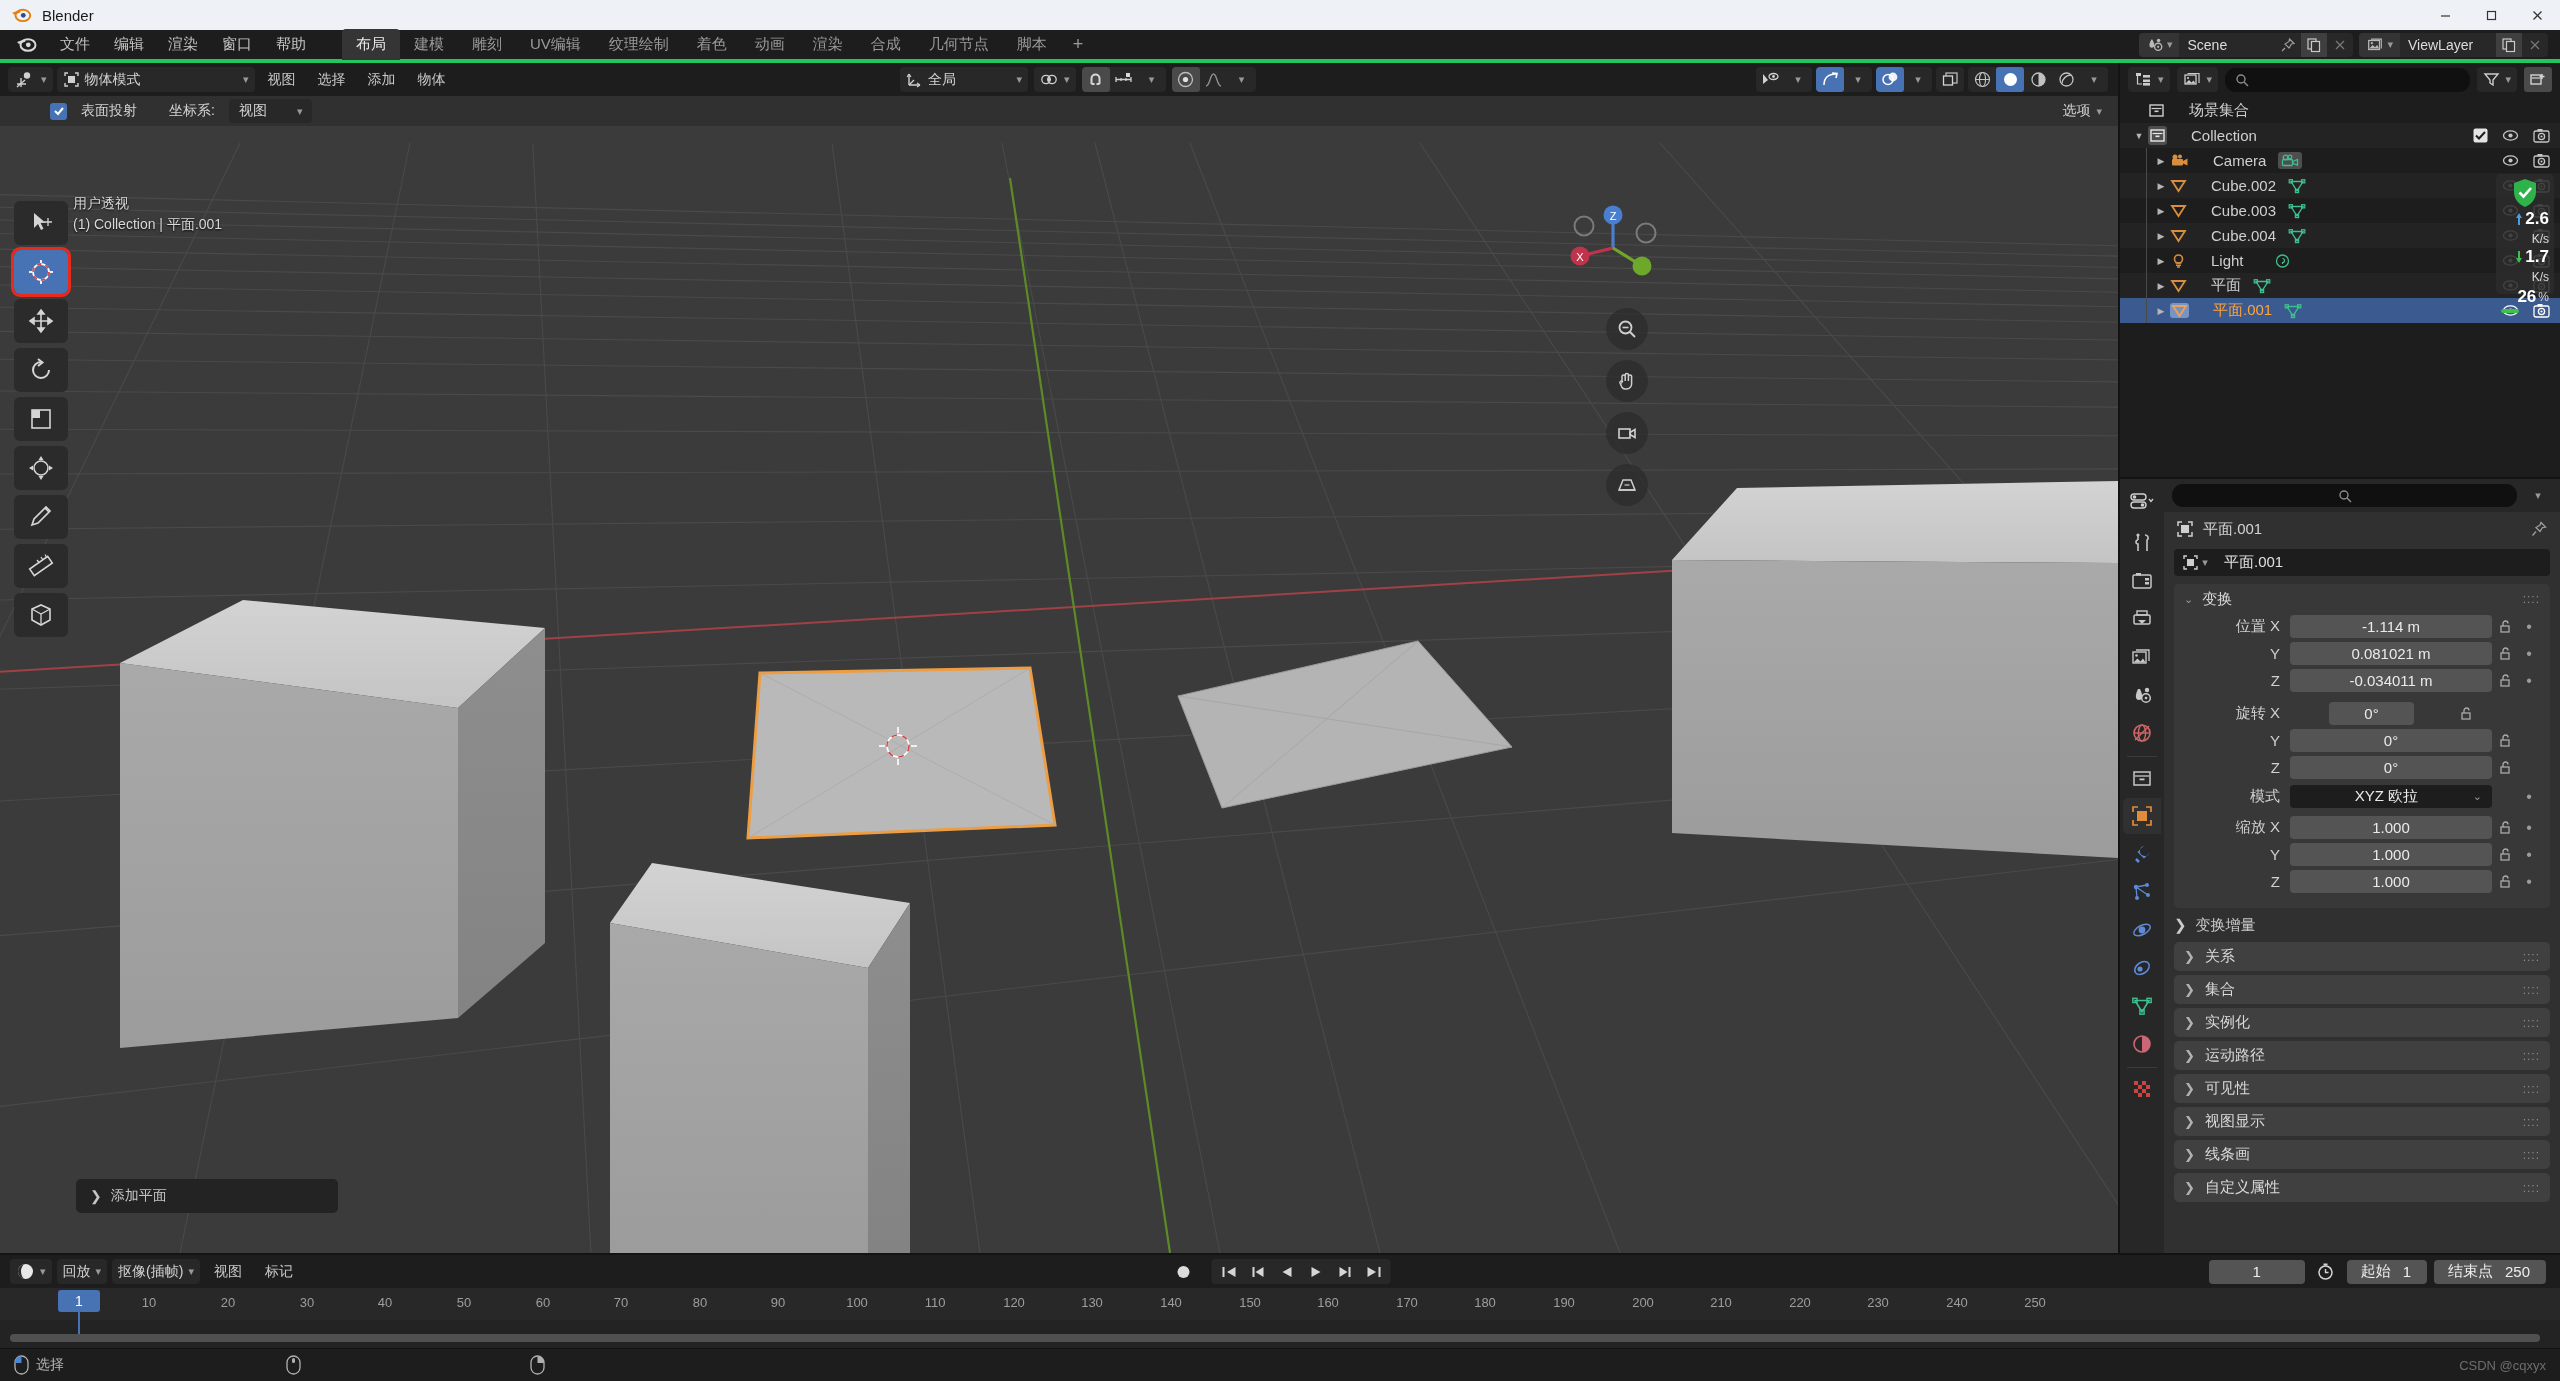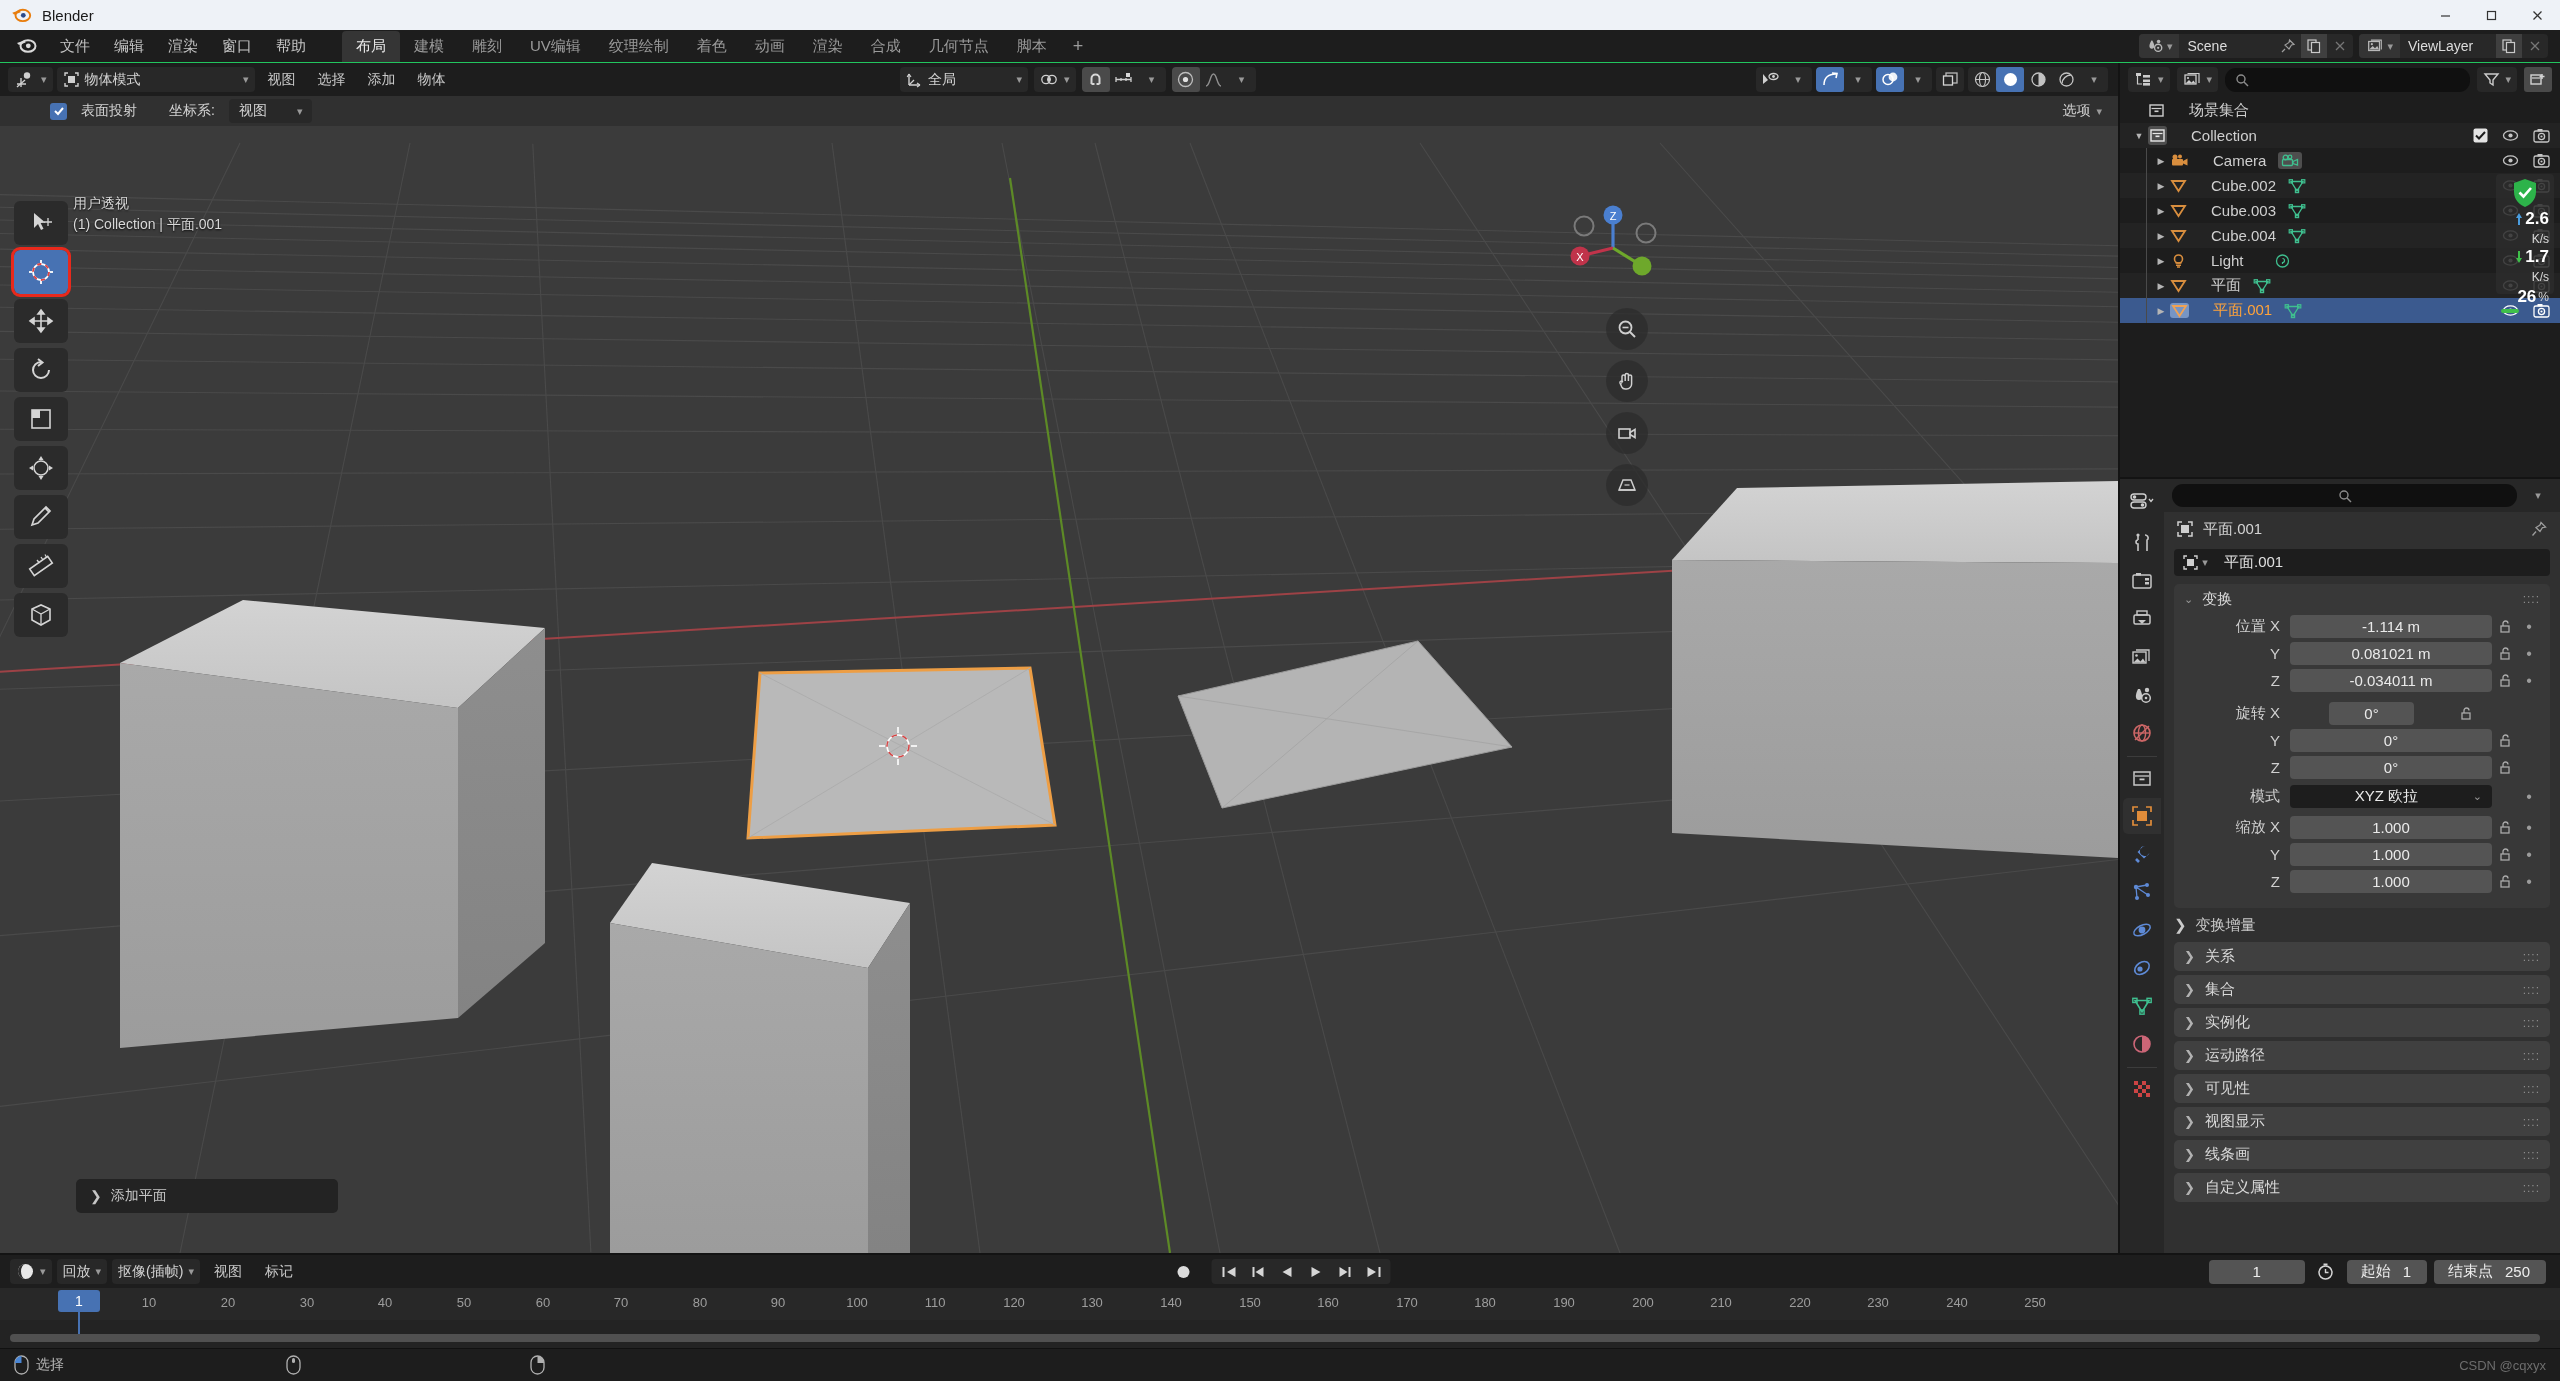--- a/index.html
+++ b/index.html
@@ -11,21 +11,21 @@
   .titlebar { position:absolute; left:0; top:0; width:2560px; height:30px;
     background:#eef2f7; display:flex; align-items:center; }
   .tb-logo { width:22px; height:22px; margin-left:10px; }
   .tb-title { font-size:15px; color:#1a1a1a; margin-left:10px; }
   .tb-btns { margin-left:auto; display:flex; height:30px; }
   .tb-btn { width:46px; height:30px; display:flex; align-items:center; justify-content:center;
     color:#333; font-size:14px; }
 
   
   .topbar { position:absolute; left:0; top:30px; width:2560px; height:33px;
-    background:#1d1d1d; display:flex; align-items:center; border-bottom:1px solid #22c55e; }
+    background:#1d1d1d; display:flex; align-items:center; border-bottom:4px solid #22c55e; }
   .bl-icon { width:26px; height:26px; margin:0 8px 0 14px; }
   .menu-item { font-size:15px; color:#c3c3c3; padding:5px 12px; white-space:nowrap; }
   .ws-tabs { display:flex; align-items:center; margin-left:24px; height:33px; }
   .ws-tab { font-size:15px; color:#9b9b9b; padding:6px 14px; border-radius:4px 4px 0 0;
     white-space:nowrap; }
   .ws-tab.active { background:#353535; color:#e8e8e8; }
   .ws-plus { color:#9b9b9b; font-size:18px; padding:3px 12px; }
   .topbar-right { margin-left:auto; display:flex; align-items:center; padding-right:12px; gap:6px; }
   .scene-grp { display:flex; align-items:center; background:#282828; border-radius:4px; height:24px; }
   .sg-icobox { display:flex; align-items:center; gap:3px; padding:0 7px; background:#343434;

